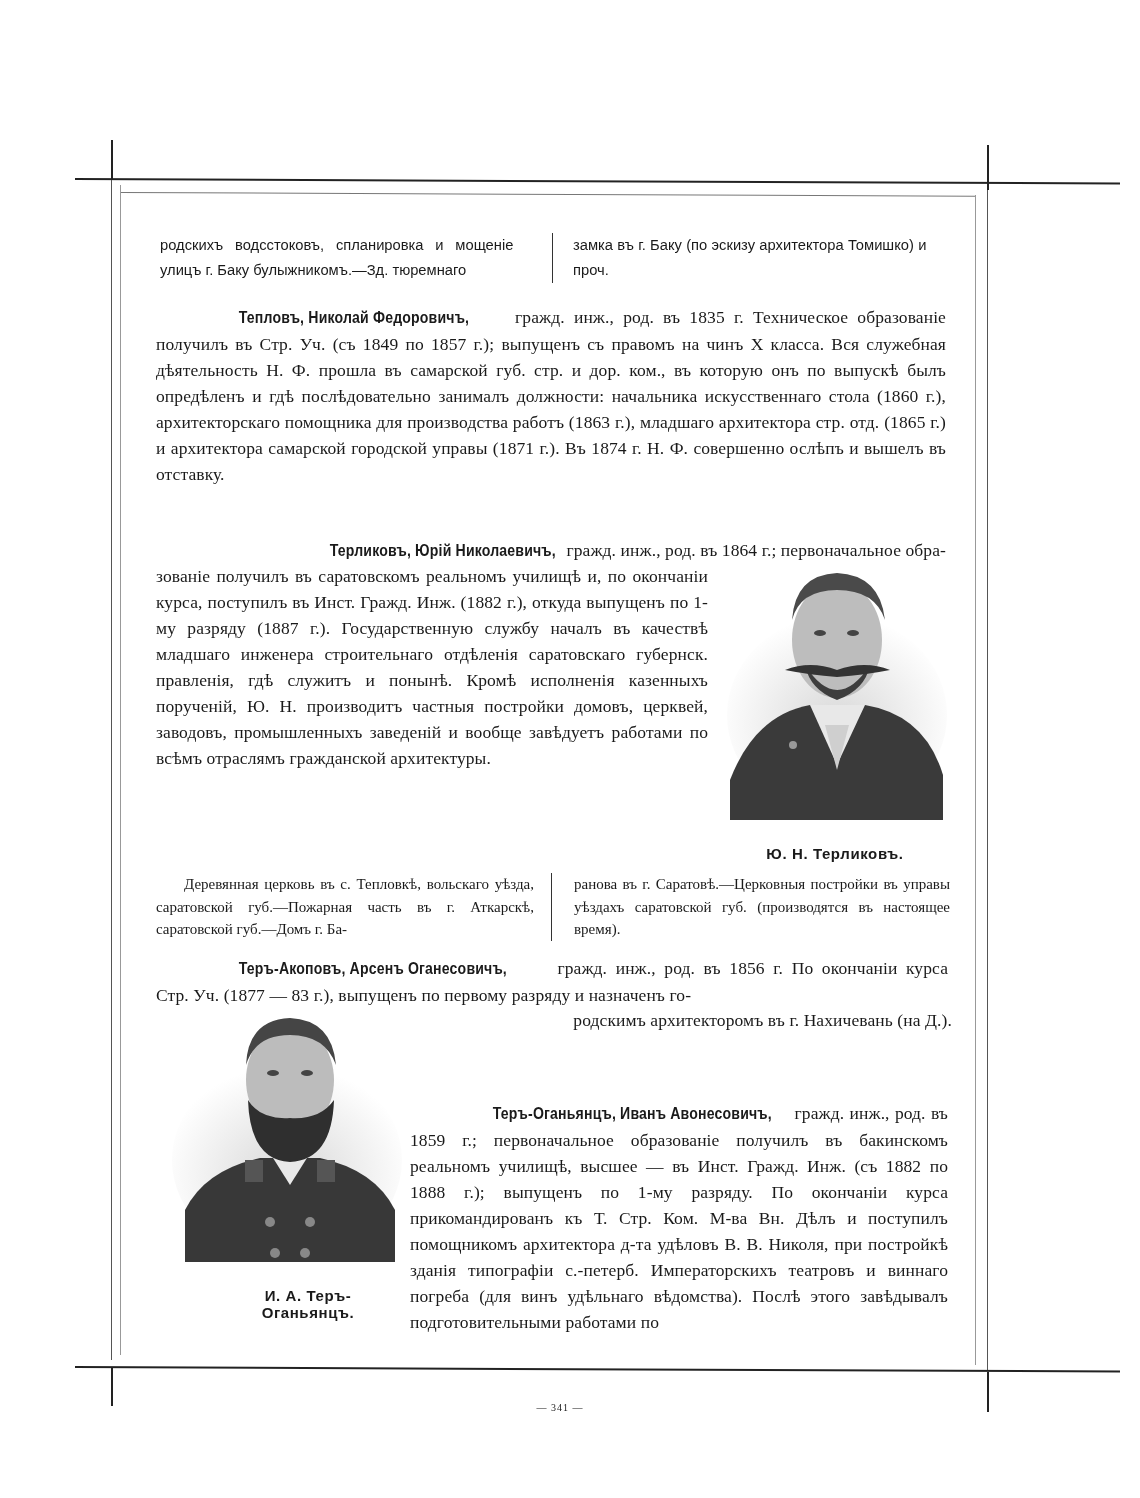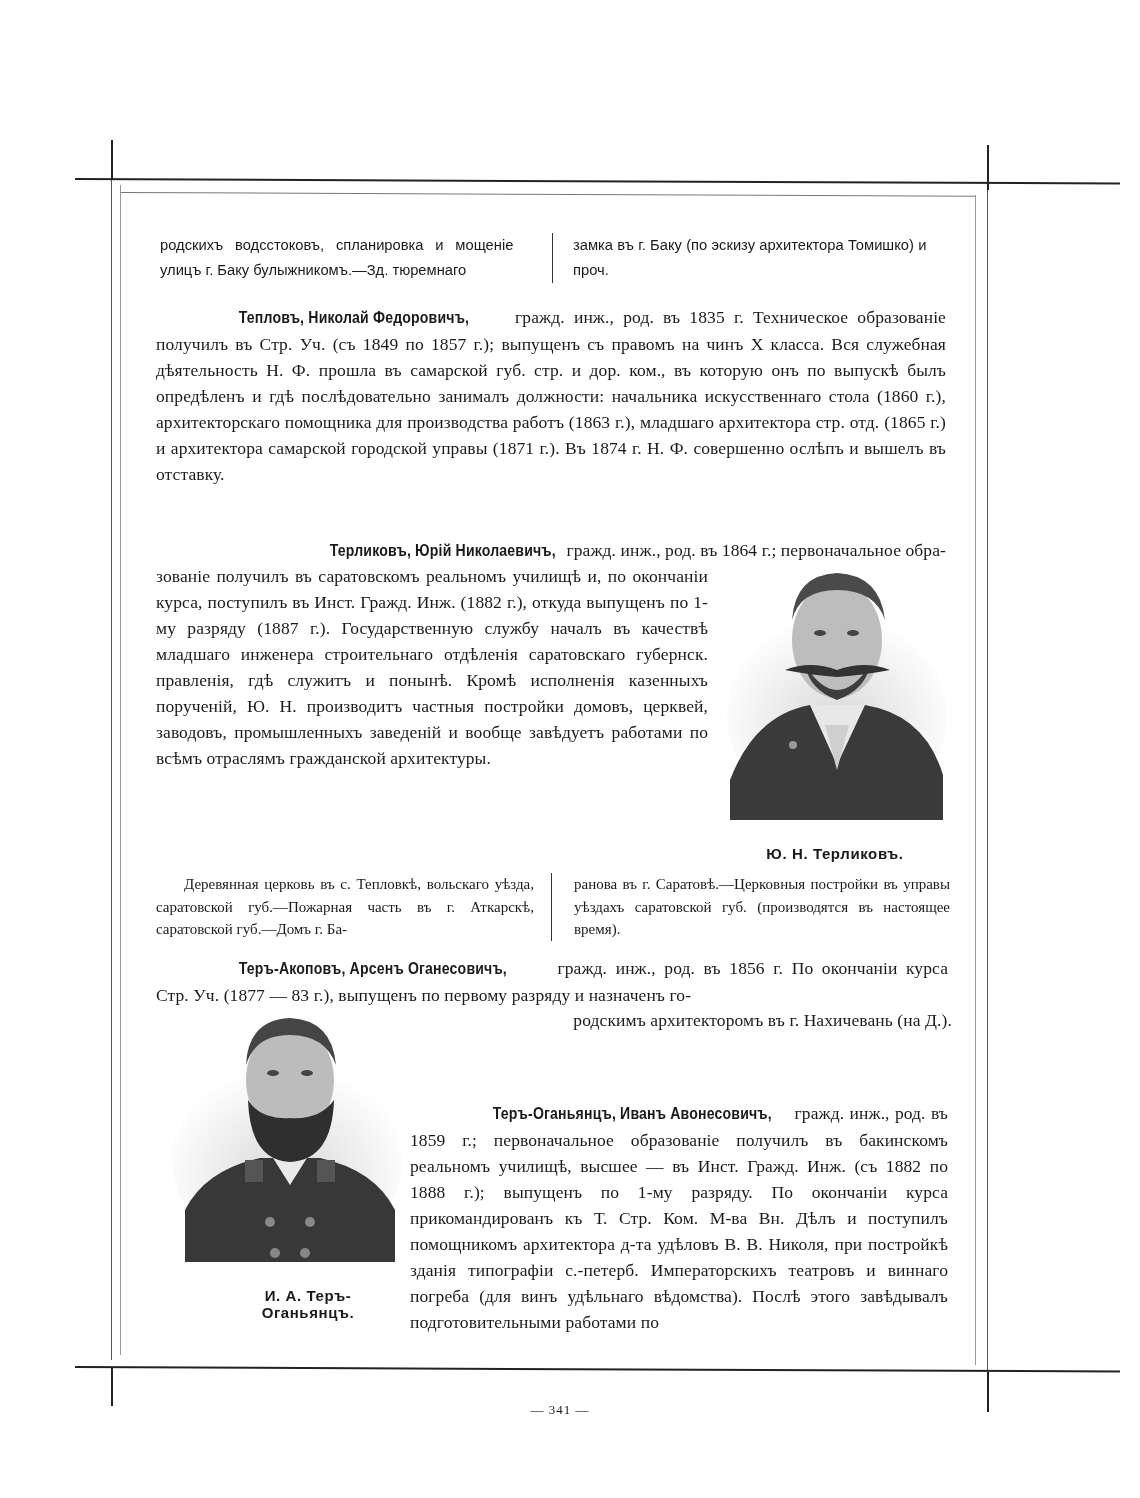--- a/index.html
+++ b/index.html
@@ -13,21 +13,21 @@
   .small { font-size:15px; line-height:22px; text-align:justify; }
   .bname { font-family:"Liberation Sans","DejaVu Sans",sans-serif; font-weight:bold;
            font-size:16px; letter-spacing:0.2px; transform:scaleX(0.88); display:inline-block; transform-origin:left; }
   .para { position:absolute; }
   .para p { margin:0; }
   .indent { text-indent:44px; }
   .caption { position:absolute; font-family:"Liberation Sans","DejaVu Sans",sans-serif; font-weight:bold;
              font-size:15px; letter-spacing:0.6px; text-align:center; }
   .col-sep { position:absolute; width:1px; background:#333; }
   .portrait { position:absolute; overflow:hidden; }
-  .pagenum { position:absolute; font-size:13px; font-family:"Liberation Serif",serif; letter-spacing:1px; }
+  .pagenum { position:absolute; font-size:10px; font-family:"Liberation Serif",serif; letter-spacing:1px; }
 </style>
 </head>
 <body>
 
 <div class="vline" style="left:111px;top:140px;height:40px;"></div>
 <div class="vline" style="left:987px;top:145px;height:45px;"></div>
 <div class="hline" style="left:75px;top:178px;width:1045px;transform:rotate(0.25deg);transform-origin:left;"></div>
 <div class="thin-h" style="left:120px;top:192px;width:855px;transform:rotate(0.25deg);transform-origin:left;"></div>
 <div class="thin-v" style="left:120px;top:185px;height:1170px;"></div>
 <div class="thin-v" style="left:975px;top:195px;height:1170px;"></div>

